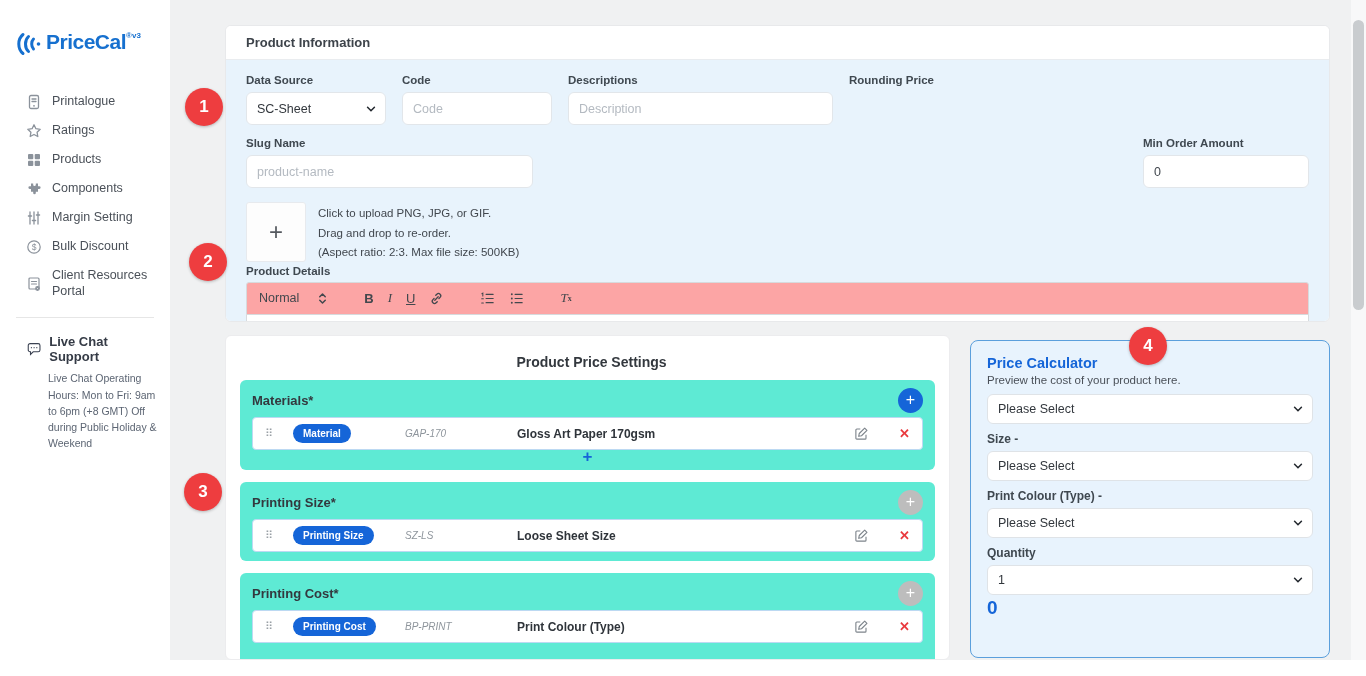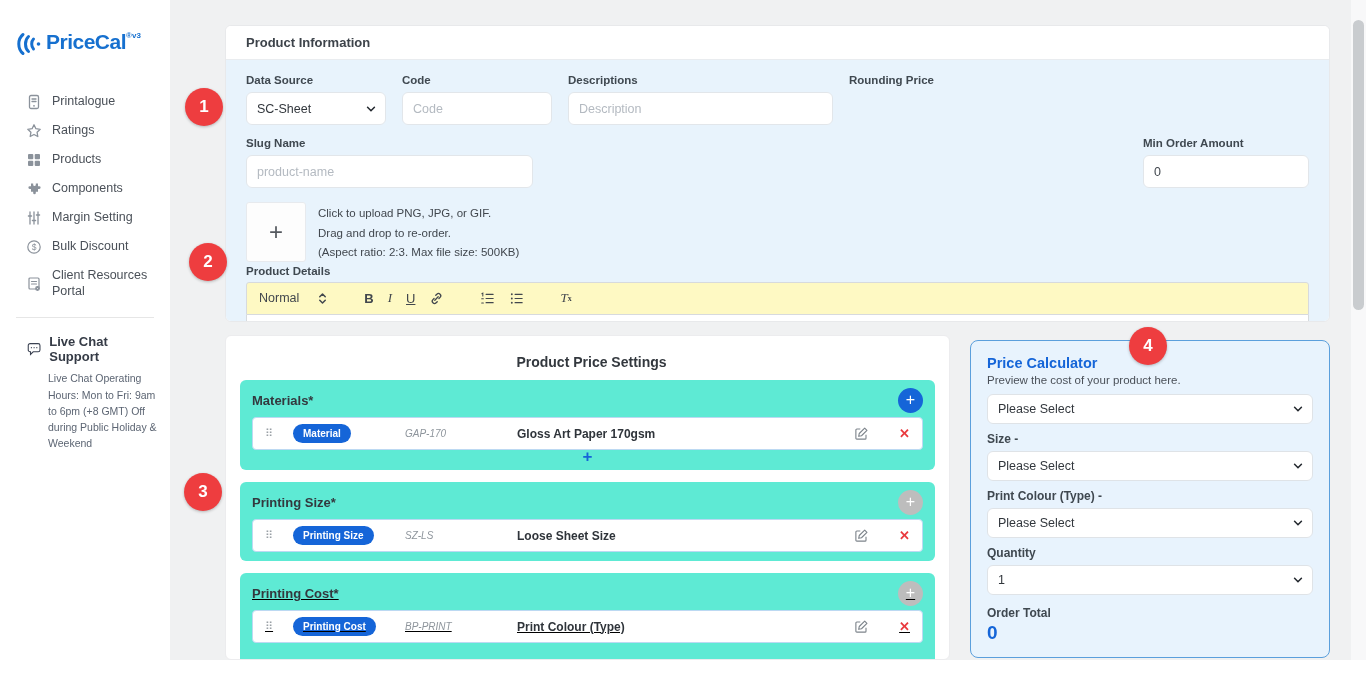--- a/index.html
+++ b/index.html
@@ -35,21 +35,21 @@
   .inp::placeholder { color:#b4bac1; }
   .selectbox { width:100%; height:33px; background:#fff; border:1px solid #e2e6ea; border-radius:6px; padding:0 26px 0 10px; font-size:12.5px; color:#32373d; display:flex; align-items:center; position:relative; cursor:pointer; }
   .selectbox .chev { position:absolute; right:8px; top:50%; transform:translateY(-50%); width:12px; height:12px; color:#23282e; }
   .row2 { display:flex; justify-content:space-between; margin-top:12px;gap:37px; }
   .fw-slug { width:287px; } .fw-min { width:166px; }
   .upload-block { display:flex; gap:12px; margin-top:14px; }
   .upload-box { width:60px; height:60px; background:#fdfdfd; border:1px solid #e7eaee; border-radius:3px; display:flex; align-items:center; justify-content:center; color:#55595f; font-size:24px; font-weight:300; cursor:pointer; }
   .upload-lines { color:#41474e; font-size:11.5px; line-height:1.7; padding-top:2px; }
   .details-label { color:#3f4850; font-size:11.5px; font-weight:700; margin-top:2px; }
   .editor { margin-top:5px; }
-  .editor-toolbar { height:33px; background:#fef9c3; border:1px solid #d7dadd; border-radius:3px 3px 0 0; display:flex; align-items:center; padding:0 12px; gap:14px; color:#42474d; }
+  .editor-toolbar { height:33px; background:#fca5a5; border:1px solid #d7dadd; border-radius:3px 3px 0 0; display:flex; align-items:center; padding:0 12px; gap:14px; color:#42474d; }
   .tb-picker { display:flex; align-items:center; gap:18px; font-size:12.5px; color:#42474d; cursor:pointer; }
   .tb-picker svg { width:11px; height:13px; }
   .tb-btn { font-size:13px; cursor:pointer; color:#42474d; display:flex; align-items:center; }
   .tb-bold { font-weight:700; }
   .tb-italic { font-style:italic; font-family:"Liberation Serif", serif; }
   .tb-under { text-decoration:underline; }
   .tb-btn svg { width:15px; height:15px; }
   .tb-clear { font-style:italic; font-family:"Liberation Serif", serif; font-size:13px; }
   .tb-clear sub { font-size:8px; font-style:normal; font-weight:700; }
   .tb-gap { width:8px; }
@@ -340,21 +340,21 @@
           <span class="row-edit">
             <svg viewBox="0 0 16 16" fill="none" stroke="currentColor" stroke-width="1.2" stroke-linejoin="round">
               <path d="M12.8 9.3V13a1 1 0 01-1 1H3a1 1 0 01-1-1V4.2a1 1 0 011-1h3.7"></path>
               <path d="M11.4 2.2l2.4 2.4L8 10.4l-3 .6.6-3z"></path>
             </svg>
           </span>
           <span class="row-x">✕</span>
         </div>
       </div>
 
-      <div class="pset" style="padding-bottom:24px;text-decoration:underline;">
+      <div class="pset" style="padding-bottom:24px;">
         <div class="pset-head">
           <span class="pset-heading">Printing Cost*</span>
           <button class="add-btn add-gray">
               <span>+</span>
             </button>
         </div>
         <div class="prow">
           <span class="drag-handle">⠿</span>
           <span class="pill-slot">
               <span class="pill">Printing Cost</span>
@@ -409,21 +409,20 @@
       <div class="calc-group">
         <div class="calc-label">Quantity</div>
         <div class="selectbox calc-select">
           <span>1</span>
           <svg class="chev" viewBox="0 0 14 14" fill="none" stroke="currentColor" stroke-width="1.8" stroke-linecap="round">
               <path d="M3 5l4 4 4-4"></path>
             </svg>
         </div>
       </div>
 
-      <div class="calc-total-label">Order Total</div>
       <div class="calc-total-value">0</div>
     </aside>
 
     <div class="marker m1">1</div>
     <div class="marker m2">2</div>
     <div class="marker m3">3</div>
     <div class="marker m4">4</div>
 
     <div class="scrollbar">
       <div class="scroll-thumb"></div>

